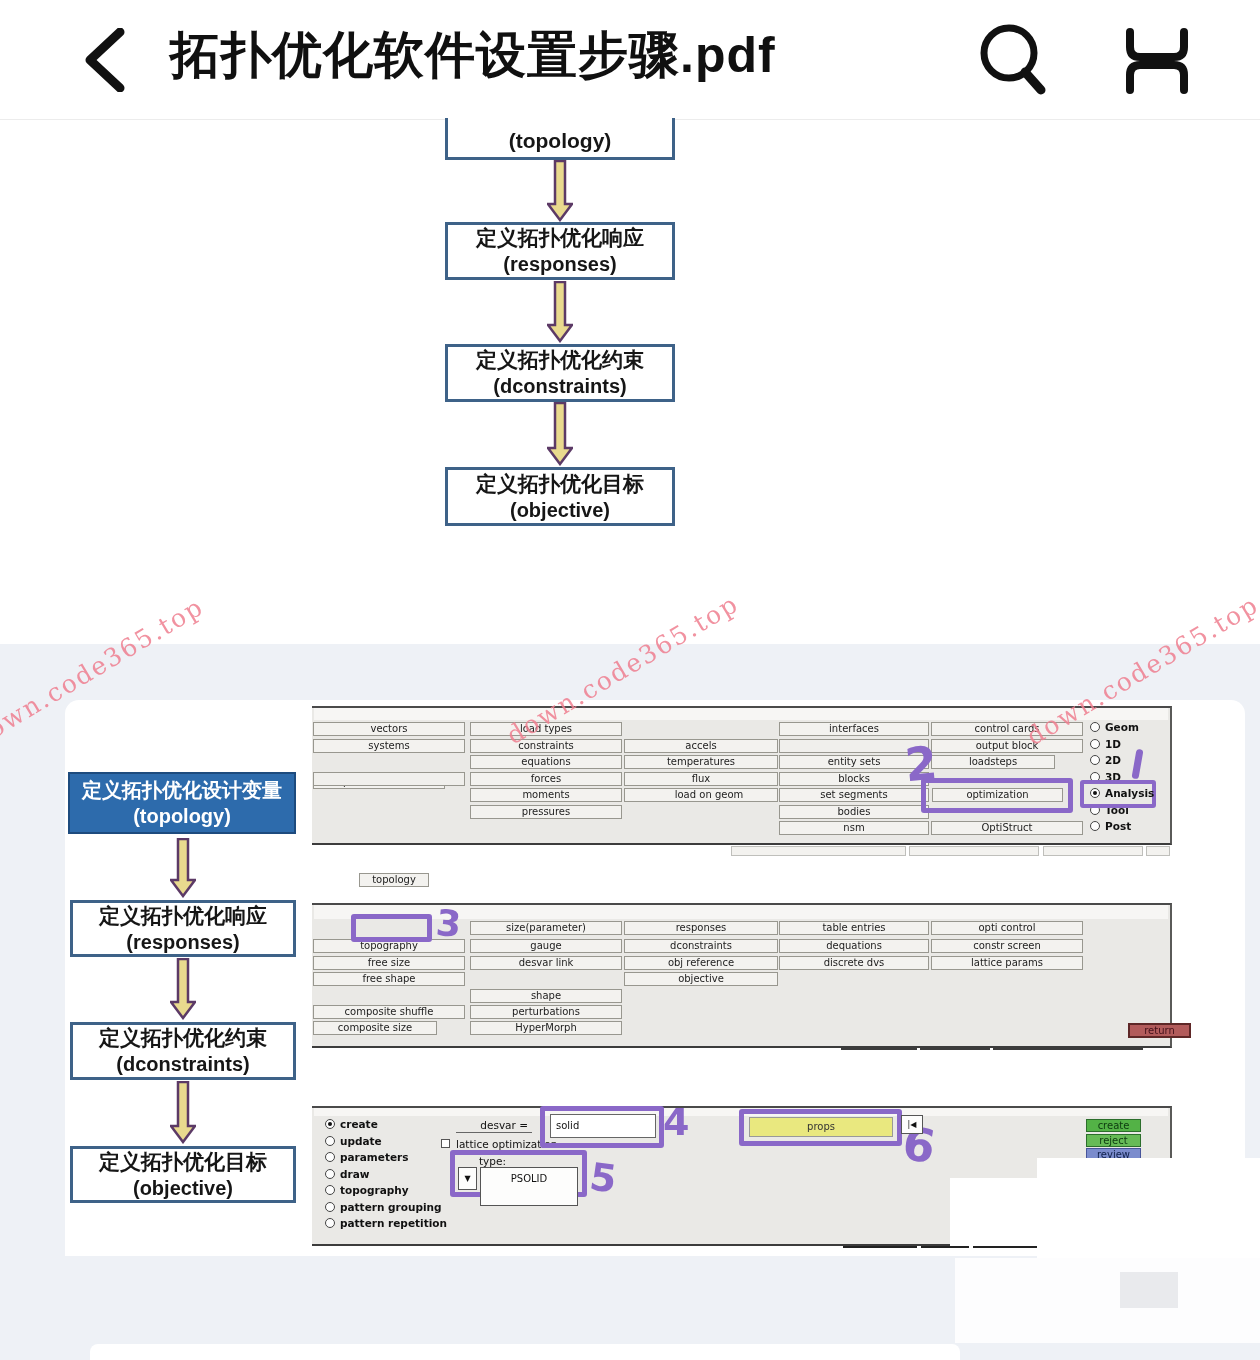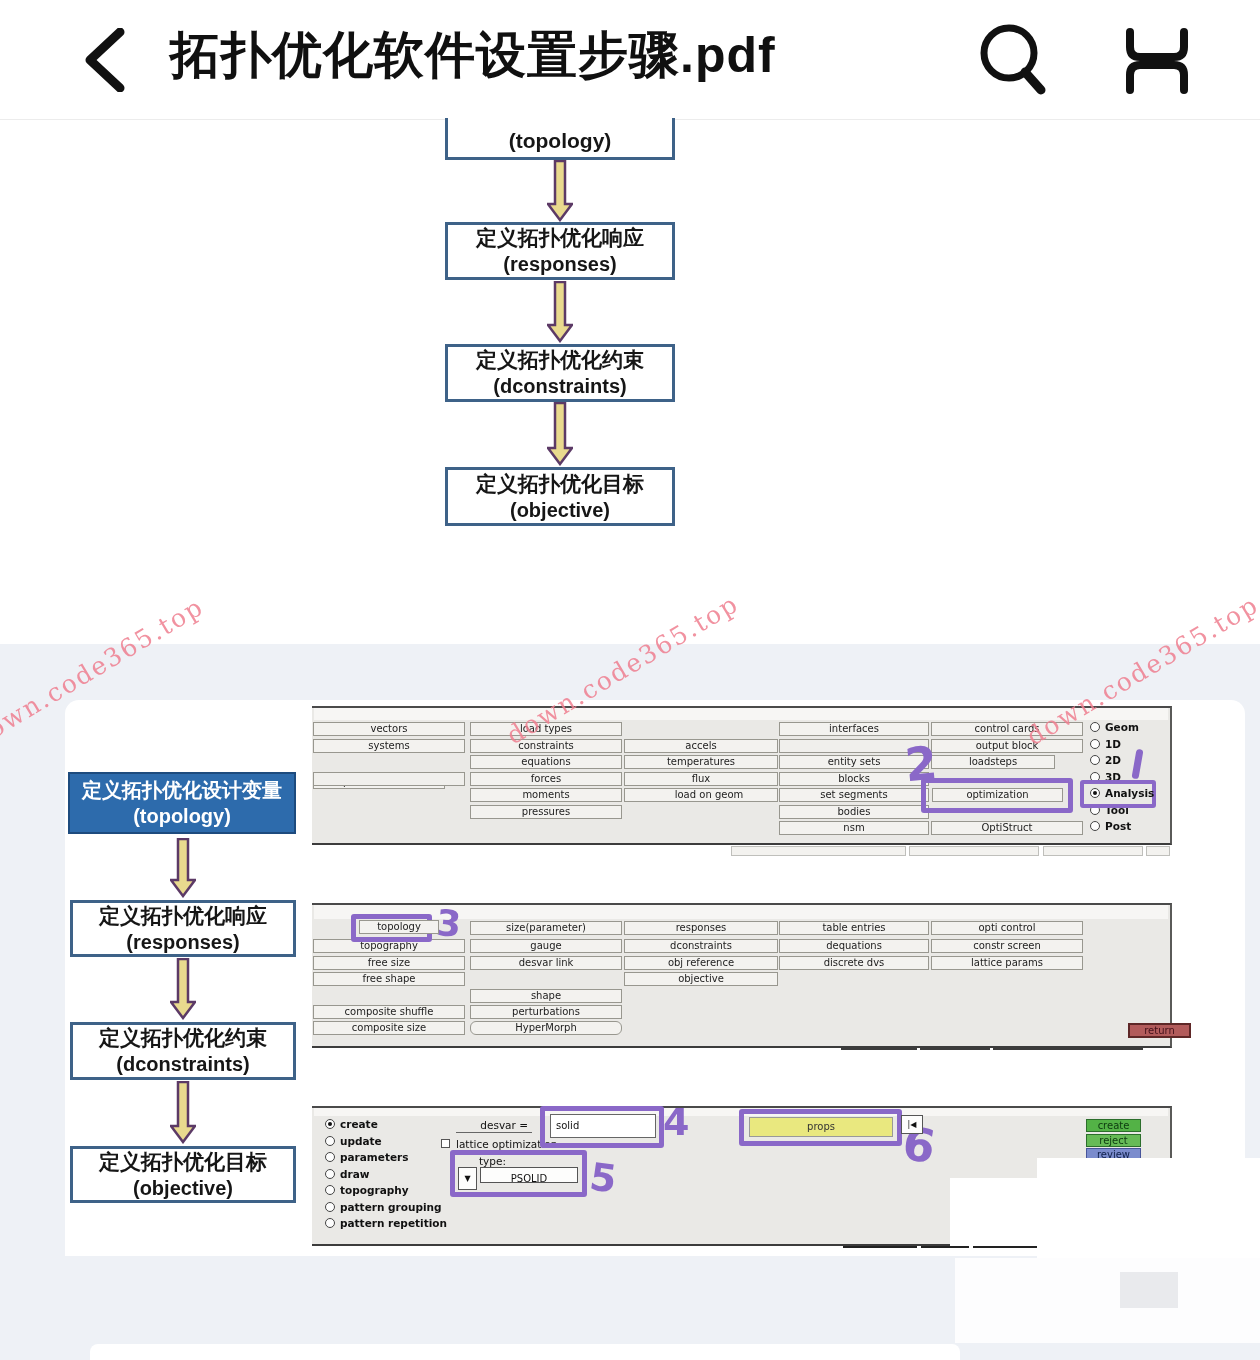--- a/index.html
+++ b/index.html
@@ -215,33 +215,33 @@
   <div class="partial" style="left:1146px;top:846px;width:24px;"></div>
 
   <div class="pnum" style="left:905px;top:737px;font-size:46px;transform:rotate(-5deg);">2</div>
   <div class="pstick"></div>
   <div class="pbox" style="left:921px;top:778px;width:152px;height:35px;"></div>
   <div class="pbox" style="left:1080px;top:780px;width:76px;height:28px;border-width:4px;"></div>
 
   <div class="panel" style="top:903px;height:141px;"></div>
   <div class="pstrip" style="left:314px;top:905px;width:854px;height:14px;"></div>
 
-  <div class="gbtn" style="left:359px;top:920px;width:80px;z-index:7;">topology</div>
+  <div class="gbtn" style="left:359px;top:873px;width:70px;z-index:7;">topology</div>
   <div class="gbtn" style="left:313px;top:939px;width:152px;">topography</div>
   <div class="gbtn" style="left:313px;top:956px;width:152px;">free size</div>
   <div class="gbtn" style="left:313px;top:972px;width:152px;">free shape</div>
   <div class="gbtn" style="left:313px;top:1005px;width:152px;">composite shuffle</div>
-  <div class="gbtn" style="left:313px;top:1021px;width:152px;">composite size</div>
+  <div class="gbtn" style="left:313px;top:1021px;width:124px;">composite size</div>
 
   <div class="gbtn" style="left:470px;top:921px;width:152px;">size(parameter)</div>
   <div class="gbtn" style="left:470px;top:939px;width:152px;">gauge</div>
   <div class="gbtn" style="left:470px;top:956px;width:152px;">desvar link</div>
   <div class="gbtn" style="left:470px;top:989px;width:152px;">shape</div>
   <div class="gbtn" style="left:470px;top:1005px;width:152px;">perturbations</div>
-  <div class="gbtn" style="left:470px;top:1021px;width:152px;border-radius:6px;">HyperMorph</div>
+  <div class="gbtn" style="left:470px;top:1021px;width:152px;">HyperMorph</div>
 
   <div class="gbtn" style="left:624px;top:921px;width:154px;">responses</div>
   <div class="gbtn" style="left:624px;top:939px;width:154px;">dconstraints</div>
   <div class="gbtn" style="left:624px;top:956px;width:154px;">obj reference</div>
   <div class="gbtn" style="left:624px;top:972px;width:154px;">objective</div>
 
   <div class="gbtn" style="left:779px;top:921px;width:150px;">table entries</div>
   <div class="gbtn" style="left:779px;top:939px;width:150px;">dequations</div>
   <div class="gbtn" style="left:779px;top:956px;width:150px;">discrete dvs</div>
 
@@ -292,21 +292,21 @@
 
   <div class="lbl" style="left:460px;top:1119px;width:68px;text-align:right;">desvar =</div>
   <div class="abs" style="left:456px;top:1132px;width:76px;height:1px;background:#666;z-index:3;"></div>
   <div class="input" style="left:550px;top:1114px;width:106px;height:24px;">solid</div>
 
   <div class="chk" style="left:441px;top:1139px;"></div>
   <div class="lbl" style="left:456px;top:1138px;">lattice optimization</div>
 
   <div class="lbl" style="left:479px;top:1155px;">type:</div>
   <div class="wbtn" style="left:458px;top:1167px;width:19px;height:23px;line-height:21px;font-size:8px;">▼</div>
-  <div class="wbtn" style="left:480px;top:1167px;width:98px;height:16px;line-height:21px;">PSOLID</div>
+  <div class="wbtn" style="left:480px;top:1167px;width:98px;height:39px;line-height:21px;">PSOLID</div>
 
   <div class="yellow-btn">props</div>
   <div class="wbtn" style="left:901px;top:1115px;width:22px;height:19px;line-height:17px;font-size:8px;">|◀</div>
 
   <div class="sbtn" style="top:1119px;background:#53b246;color:#0d3a10;">create</div>
   <div class="sbtn" style="top:1134px;background:#67bb57;color:#0d3a10;">reject</div>
   <div class="sbtn" style="top:1148px;background:#7b8ccd;border-color:#47549a;color:#10204a;">review</div>
 
   <div class="pbox" style="left:540px;top:1106px;width:124px;height:42px;"></div>
   <div class="pnum" style="left:663px;top:1100px;font-size:38px;">4</div>

